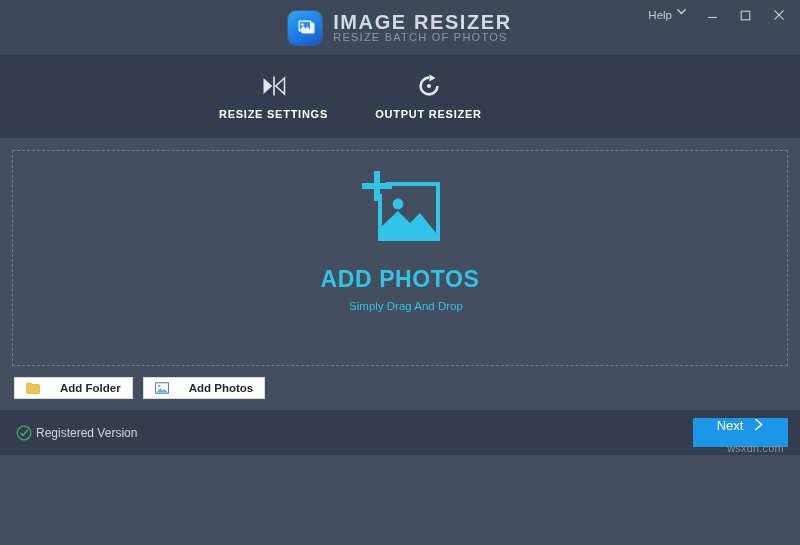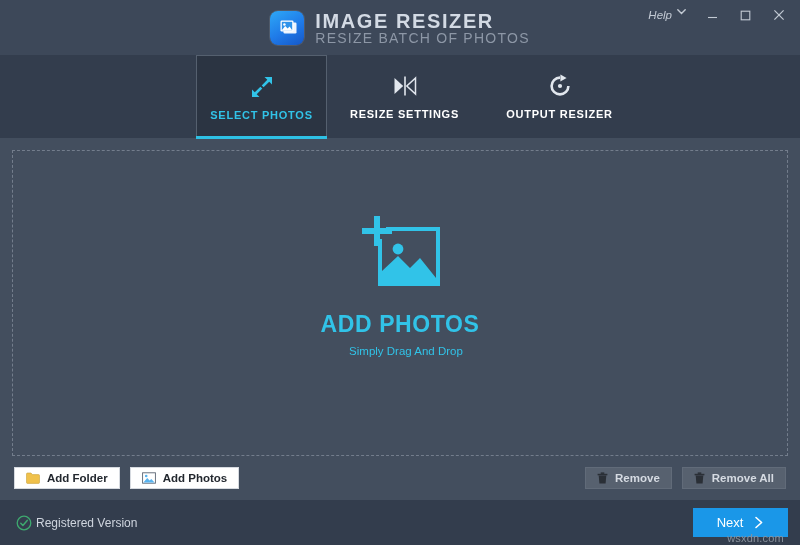--- a/index.html
+++ b/index.html
@@ -8,21 +8,21 @@
     width: 800px;
     height: 545px;
     overflow: hidden;
     font-family: "Liberation Sans", sans-serif;
     background: #434e5e;
   }
 
   #app {
     position: relative;
     width: 800px;
-    height: 545px;
+    height: 455px;
     background: #434e5e;
     display: flex;
     flex-direction: column;
   }
 
   
   .titlebar {
     position: relative;
     height: 55px;
     background: #3d4859;
@@ -54,21 +54,21 @@
 
   .brand-title {
     font-size: 20px;
     font-weight: bold;
     letter-spacing: 1.6px;
     color: #d3dae4;
   }
 
   .brand-sub {
     margin-top: 0;
-    font-size: 14px;
+    font-size: 11px;
     letter-spacing: 1.25px;
     color: #8d97a6;
   }
 
   .win-controls {
     position: absolute;
     right: 6px;
     top: 0;
     height: 30px;
     display: flex;
@@ -77,21 +77,20 @@
   }
 
   .help-btn {
     display: flex;
     align-items: flex-start;
     gap: 5px;
     padding: 4px 9px;
     font-size: 11.5px;
     color: #c3cad4;
     cursor: pointer;
-    font-style: italic;
   }
 
   .win-btn {
     width: 31px;
     height: 26px;
     display: flex;
     align-items: center;
     justify-content: center;
     color: #c3cad4;
     cursor: pointer;
@@ -201,21 +200,21 @@
     align-items: center;
     justify-content: space-between;
   }
 
   .btn-group { display: flex; gap: 10px; }
 
   .btn {
     height: 22px;
     display: inline-flex;
     align-items: center;
-    gap: 7px;
+    gap: 20px;
     padding: 0 11px;
     font-size: 11.5px;
     font-weight: bold;
     cursor: pointer;
     border: 1px solid transparent;
     white-space: nowrap;
   }
 
   .btn-light {
     background: #ffffff;
@@ -248,21 +247,20 @@
     font-size: 12px;
     color: #cfd5de;
   }
 
   .next-btn {
     width: 95px;
     height: 29px;
     background: #1a97e8;
     color: #ffffff;
     display: flex;
-    align-items: center;
     justify-content: center;
     gap: 11px;
     font-size: 13px;
     cursor: pointer;
     border: none;
     font-family: "Liberation Sans", sans-serif;
   }
 
   .watermark {
     position: absolute;
@@ -318,29 +316,20 @@
         <svg width="12" height="12" viewBox="0 0 12 12">
           <line x1="1.4" y1="1.4" x2="10.6" y2="10.6" stroke="#c3cad4" stroke-width="1.2"></line>
           <line x1="10.6" y1="1.4" x2="1.4" y2="10.6" stroke="#c3cad4" stroke-width="1.2"></line>
         </svg>
       </div>
     </div>
   </div>
 
   <div class="tabbar">
 
-    <div class="tab active">
-      <span class="tab-icon">
-        <svg width="26" height="26" viewBox="0 0 26 26">
-          <path d="M23 3 L23 10.5 L20.2 7.7 L14.6 13.3 L12.7 11.4 L18.3 5.8 L15.5 3 Z" fill="#31c3e8"></path>
-          <path d="M3 23 L3 15.5 L5.8 18.3 L11.4 12.7 L13.3 14.6 L7.7 20.2 L10.5 23 Z" fill="#31c3e8"></path>
-        </svg>
-      </span>
-      <span class="tab-label">SELECT PHOTOS</span>
-    </div>
 
     <div class="tab wide">
       <span class="tab-icon">
         <svg width="26" height="26" viewBox="0 0 26 26">
           <path d="M2.5 5 L11.2 13 L2.5 21 Z" fill="#e2e7ee"></path>
           <path d="M23.5 5 L14.8 13 L23.5 21 Z" fill="none" stroke="#e2e7ee" stroke-width="1.5"></path>
           <line x1="13" y1="3.5" x2="13" y2="22.5" stroke="#e2e7ee" stroke-width="1.6"></line>
         </svg>
       </span>
       <span class="tab-label">RESIZE SETTINGS</span>
@@ -391,38 +380,20 @@
       <div class="btn btn-light">
         <svg width="14" height="12" viewBox="0 0 14 12">
           <rect x="0.6" y="0.8" width="12.8" height="10.4" fill="#ffffff" stroke="#5a6472" stroke-width="0.9"></rect>
           <circle cx="4.2" cy="4" r="1.3" fill="#58b3ef"></circle>
           <path d="M1.4 10.4 L5.2 6.0 L7.6 8.6 L9.3 6.9 L12.6 10.4 Z" fill="#58b3ef"></path>
         </svg>
         <span>Add Photos</span>
       </div>
     </div>
 
-    <div class="btn-group">
-      <div class="btn btn-muted">
-        <svg width="11" height="12" viewBox="0 0 11 12">
-          <rect x="0.6" y="1.8" width="9.8" height="1.5" fill="#2a2f36"></rect>
-          <rect x="3.7" y="0.4" width="3.6" height="1.5" fill="#2a2f36"></rect>
-          <path d="M1.7 3.6 L9.3 3.6 L8.6 11.4 L2.4 11.4 Z" fill="#2a2f36"></path>
-        </svg>
-        <span>Remove</span>
-      </div>
-      <div class="btn btn-muted">
-        <svg width="11" height="12" viewBox="0 0 11 12">
-          <rect x="0.6" y="1.8" width="9.8" height="1.5" fill="#2a2f36"></rect>
-          <rect x="3.7" y="0.4" width="3.6" height="1.5" fill="#2a2f36"></rect>
-          <path d="M1.7 3.6 L9.3 3.6 L8.6 11.4 L2.4 11.4 Z" fill="#2a2f36"></path>
-        </svg>
-        <span>Remove All</span>
-      </div>
-    </div>
   </div>
 
   <div class="statusbar">
 
     <div class="status-left">
       <svg width="16" height="16" viewBox="0 0 16 16">
         <circle cx="8" cy="8" r="6.8" fill="none" stroke="#3ea96f" stroke-width="1.3"></circle>
         <path d="M4.8 8.2 L6.9 10.4 L11.2 5.4" stroke="#3ea96f" stroke-width="1.5" fill="none" stroke-linecap="round" stroke-linejoin="round"></path>
       </svg>
       <span>Registered Version</span>

